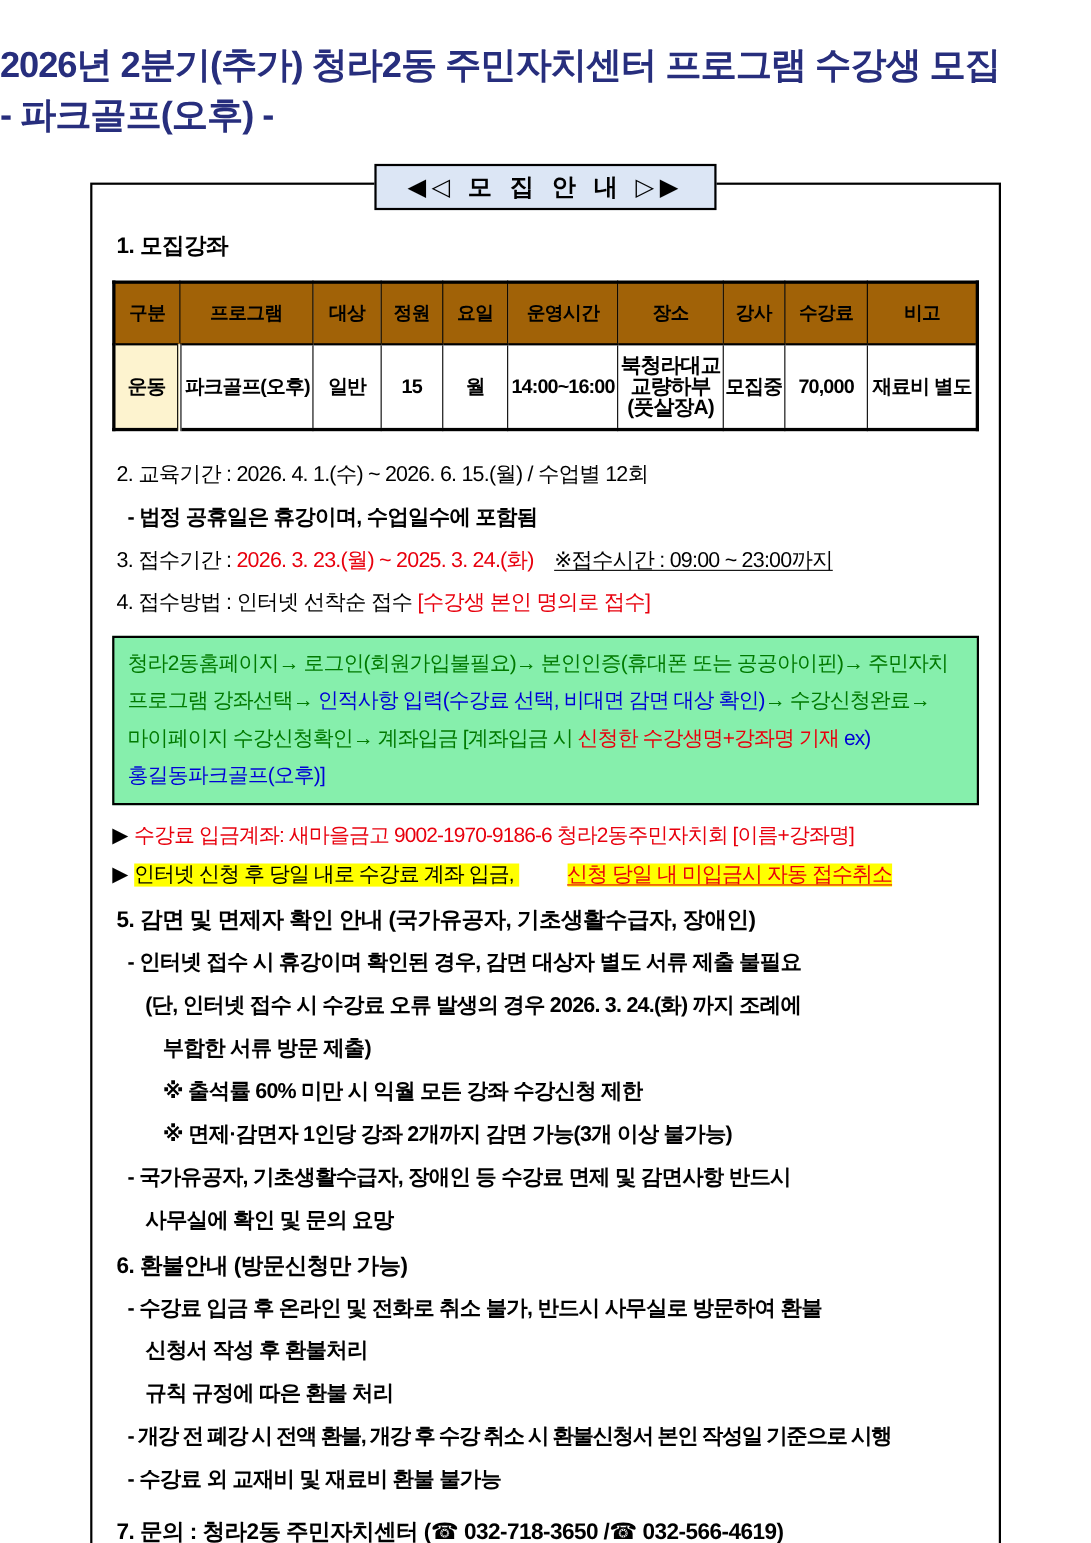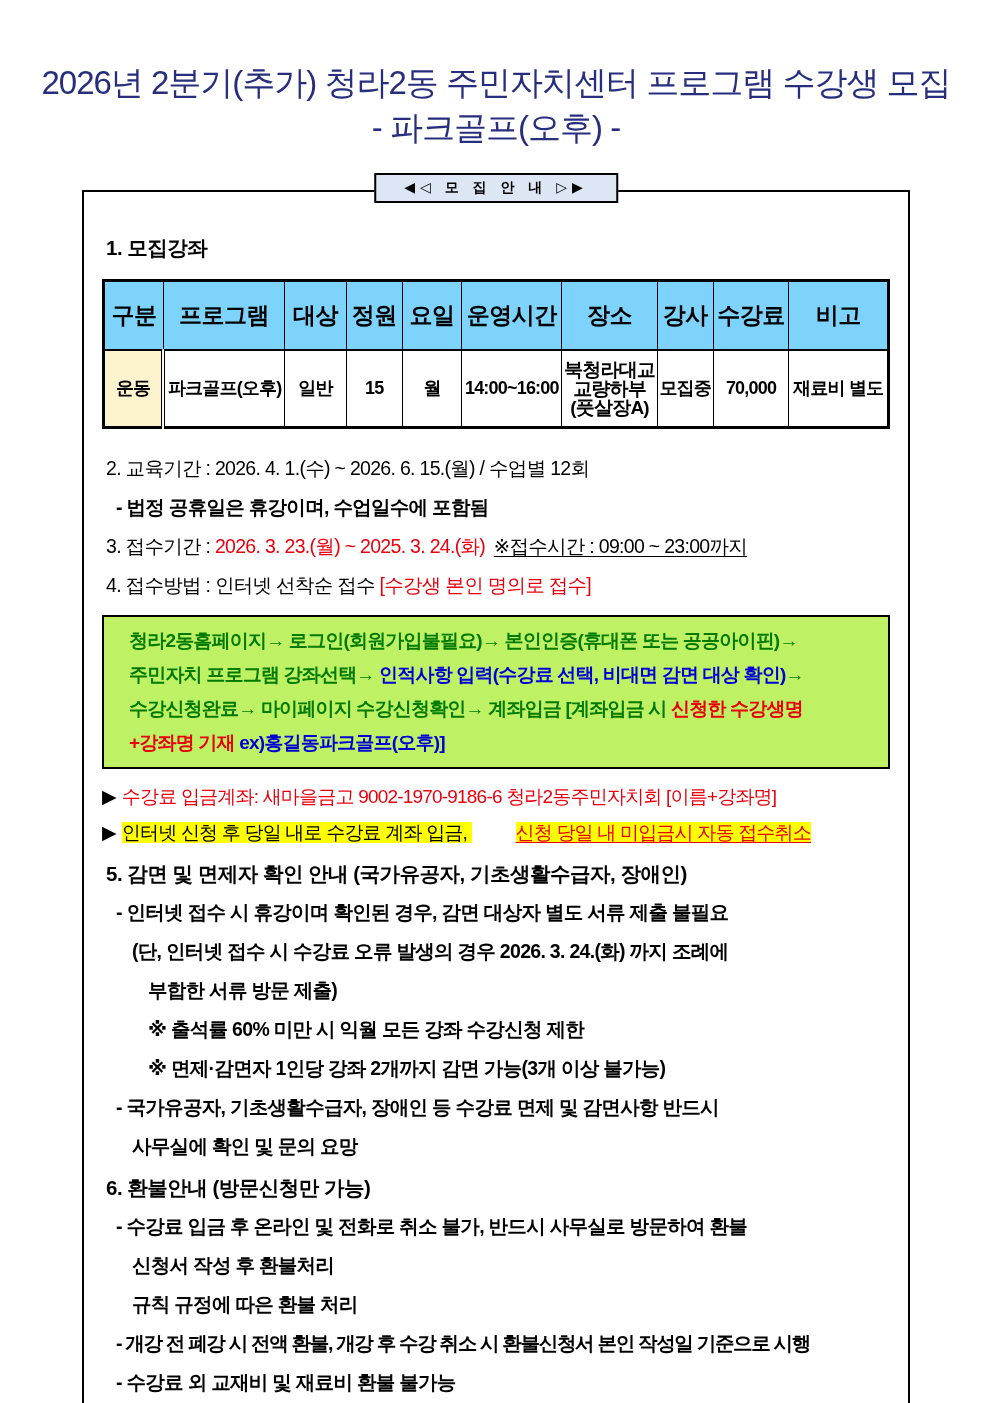--- a/index.html
+++ b/index.html
@@ -4,43 +4,43 @@
 <style>
   * { margin: 0; padding: 0; box-sizing: border-box; }
   html, body { background: #ffffff; }
   body {
     width: 992px; height: 1403px;
     font-family: "Liberation Sans", "DejaVu Sans", sans-serif;
     color: #000;
     position: relative;
   }
   .doc-title {
-    padding-top: 60px;
-    text-align: center;
+    padding-top: 36px;
+    text-align: left;
     color: #272e7d;
-    font-weight: 400;
+    font-weight: 700;
     font-size: 33px;
     line-height: 45px;
     letter-spacing: -1px;
   }
   .main-box {
     position: relative;
     width: 828px;
     margin: 40px auto 0 auto;
     border: 2.5px solid #000;
     padding: 28px 16px 40px 16px;
   }
   .banner {
     position: absolute;
     top: -19px; left: 50%;
     transform: translateX(-50%);
     background: #dce6f5;
     border: 2px solid #000;
     padding: 4px 28px;
-    font-size: 14px;
+    font-size: 22px;
     font-weight: 700;
     letter-spacing: 5px;
     white-space: nowrap;
   }
   .heading {
     font-size: 20.5px; font-weight: 800;
     line-height: 27px;
     margin: 14px 0 12px 6px;
     letter-spacing: -0.5px;
   }
@@ -62,46 +62,46 @@
   .bold { font-weight: 400; }
 
   table.course {
     border-collapse: collapse;
     margin: 18px auto 26px auto;
     width: 788px;
     border: 3px solid #000;
     text-align: center;
   }
   table.course th {
-    background: #7dd3fc;
+    background: #a16207;
     border: 1.5px solid #000;
     border-bottom: 2.5px solid #000;
-    height: 69px;
-    font-size: 23px; font-weight: 800;
+    height: 56px;
+    font-size: 17px; font-weight: 800;
     letter-spacing: -0.5px;
   }
   table.course td {
     border: 1.5px solid #000;
     height: 78px;
     font-size: 18px; font-weight: 600;
     letter-spacing: -0.8px;
   }
   table.course .cat {
     background: #fdf3cf;
     border-right: 4px double #000;
     font-weight: 800;
   }
   table.course .place { font-size: 19px; white-space: pre-line; line-height: 19px; }
 
   .proc-box {
     border: 2px solid #000;
-    background: #bef264;
+    background: #86efac;
     margin: 16px 2px 14px 2px;
-    padding: 7px 25px;
-    font-size: 19px; font-weight: 700;
+    padding: 7px 12px;
+    font-size: 19px; font-weight: 400;
     line-height: 34px;
     letter-spacing: -0.8px;
     word-break: keep-all;
   }
   .deposit-line {
     font-size: 19px; font-weight: 400;
     line-height: 27px;
     margin: 9px 0 9px 2px;
     letter-spacing: -0.8px;
   }
@@ -149,21 +149,21 @@
       <td>재료비 별도</td>
     </tr>
   </tbody>
     </table>
 
   <div class="line bold">2. 교육기간 : 2026. 4. 1.(수) ~ 2026. 6. 15.(월) / 수업별 12회</div>
   <div class="line ind1">- 법정 공휴일은 휴강이며, 수업일수에 포함됨</div>
 
   <div class="line bold">
     <span>3. 접수기간 : </span><span class="red">2026. 3. 23.(월) ~ 2025. 3. 24.(화)</span>
-    <span class="ul" style="margin-left:4px">※접수시간 : 09:00 ~ 23:00까지</span>
+    <span class="ul" style="margin-left:14px">※접수시간 : 09:00 ~ 23:00까지</span>
   </div>
 
   <div class="line bold">
     <span>4. 접수방법 : 인터넷 선착순 접수 </span><span class="red">[수강생 본인 명의로 접수]</span>
   </div>
 
   <div class="proc-box">
     <span class="green">청라2동홈페이지→ 로그인(회원가입불필요)→ 본인인증(휴대폰 또는 공공아이핀)→ 주민자치 프로그램 강좌선택→ </span><span class="blue">인적사항 입력(수강료 선택, 비대면 감면 대상 확인)</span><span class="green">→ 수강신청완료→ 마이페이지 수강신청확인→ 계좌입금 [계좌입금 시 </span><span class="red">신청한 수강생명+강좌명 기재</span><span class="blue">  ex)홍길동파크골프(오후)]</span>
   </div>
 

